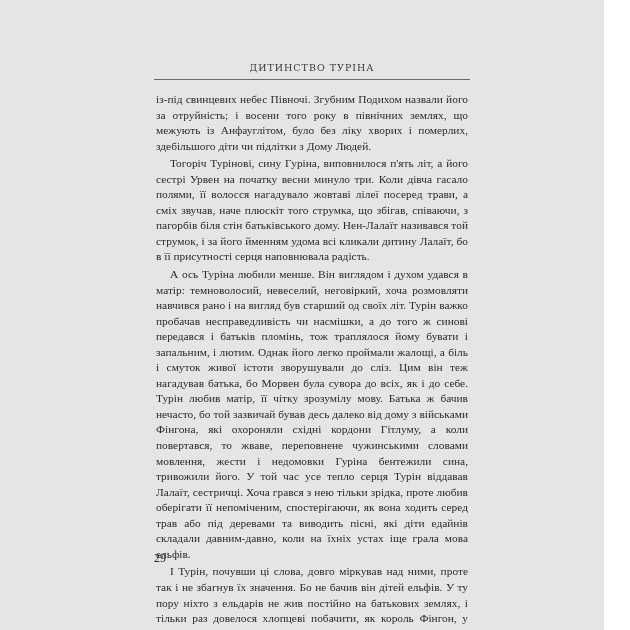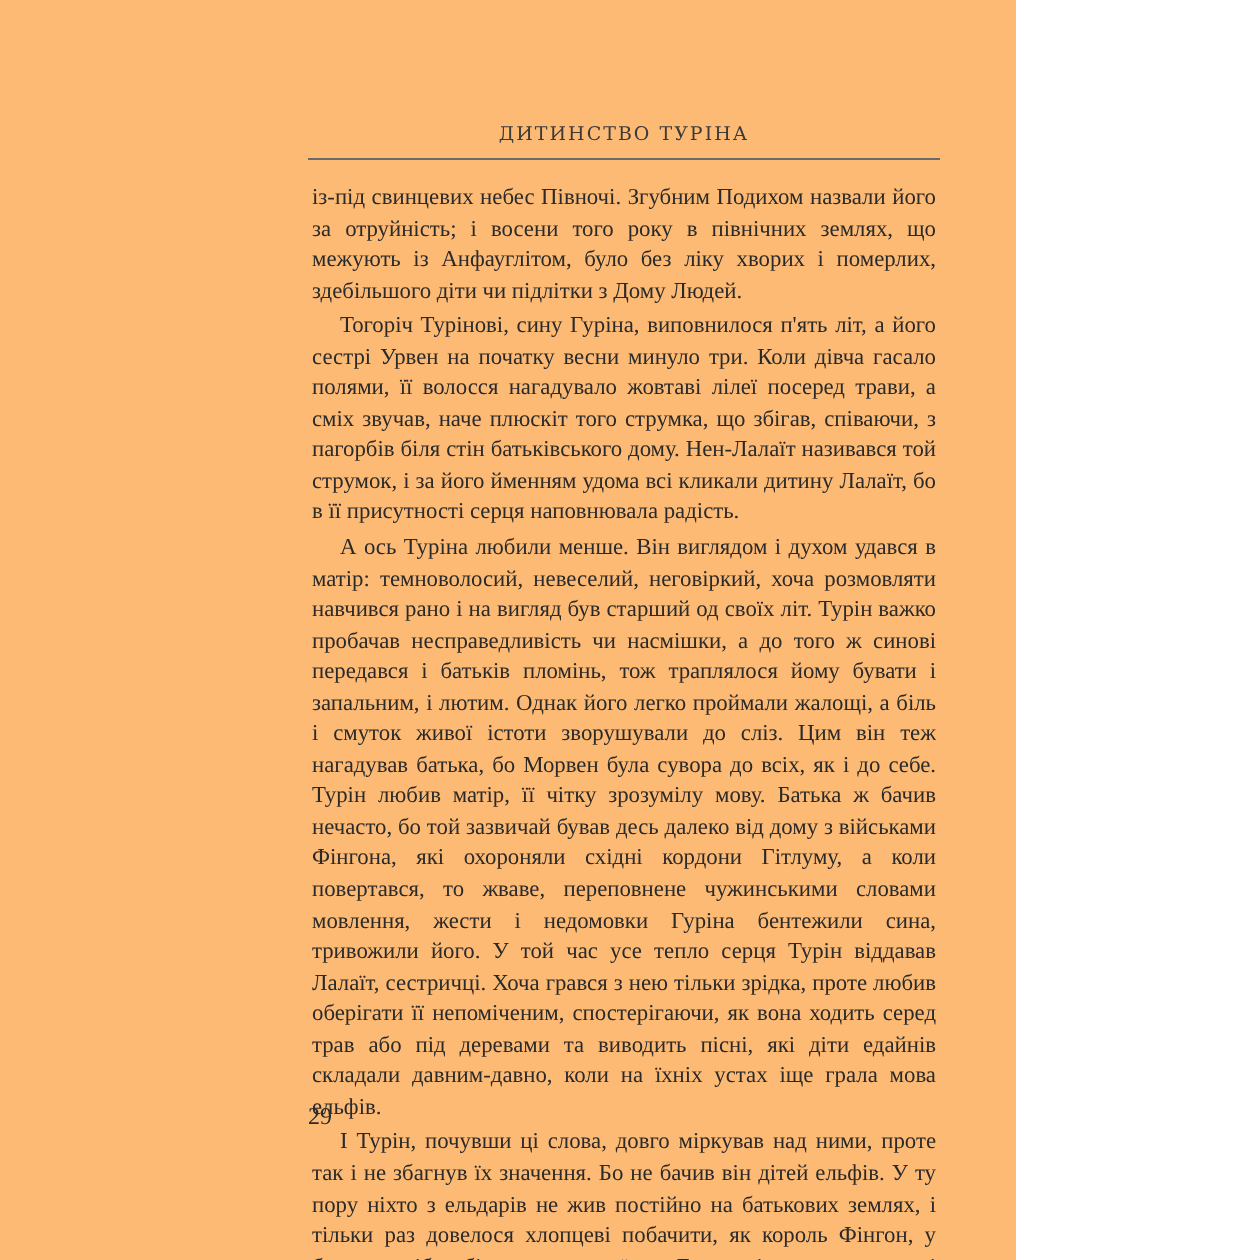--- a/index.html
+++ b/index.html
@@ -1,17 +1,17 @@
 <!DOCTYPE html>
 <html><head>
   <meta charset="utf-8">
   <style>
     html, body { margin:0; padding:0; background:#ffffff; }
     body { width:630px; height:630px; position:relative; overflow:hidden; }
-    .page { position:absolute; left:0; top:0; width:508px; height:630px; background:#fdba74; }
+    .page { position:absolute; left:0; top:0; width:604px; height:630px; background:#e5e5e5; }
     .header { position:absolute; left:154px; top:62px; width:316px; text-align:center;
       font-family:"DejaVu Serif", serif; font-size:9.5px; letter-spacing:1px; color:#3a3a3a; }
     .rule { position:absolute; left:154px; top:79px; width:316px; height:1px; background:#6a6a6a; }
     .body { position:absolute; left:154px; top:90px; width:316px;
       font-family:"Liberation Serif", serif; font-size:11.4px; line-height:15.55px; color:#2a2a2a;
       text-align:justify; }
     .body p { margin:2px; text-indent:0; }
     .body p.ind { text-indent:14px; }
     .pagenum { position:absolute; left:154px; top:551px; width:316px; 
       font-family:"Liberation Serif", serif; font-size:12px; color:#2a2a2a; }

